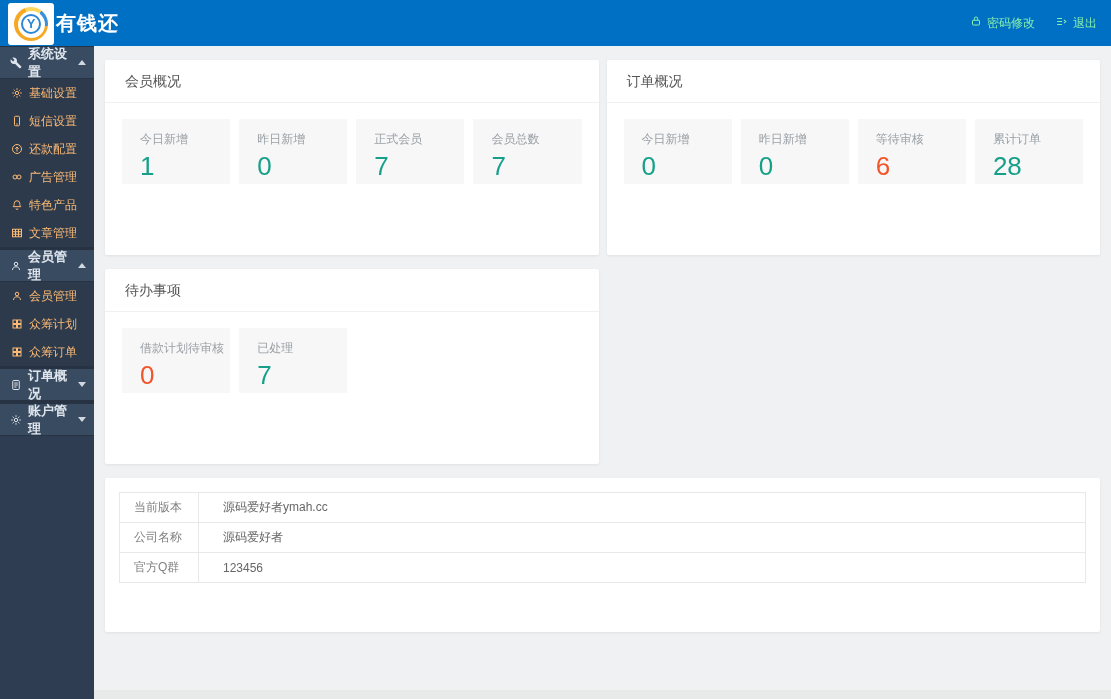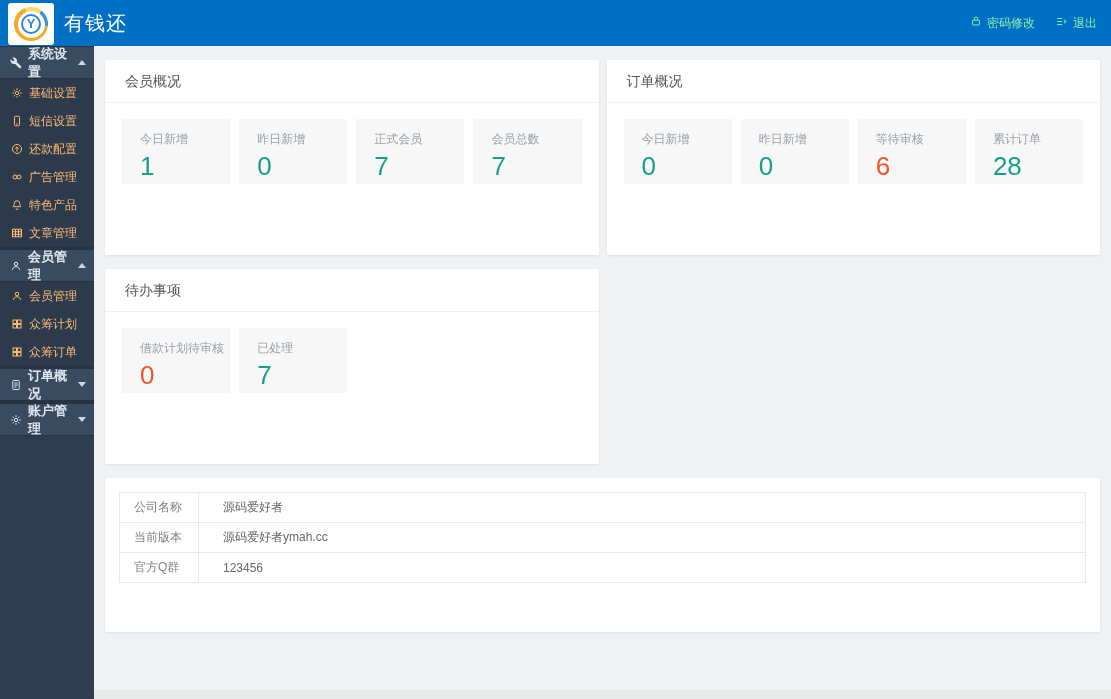--- a/index.html
+++ b/index.html
@@ -9,21 +9,21 @@
     background:#f0f1f2; overflow:hidden; color:#555;
   }
   
   .header { height:46px; background:#0070c5; display:flex; align-items:center; padding:0 14px 0 8px; }
   .logo-box { width:46px; height:42px; background:#fff; border-radius:3px; display:flex; align-items:center; justify-content:center; margin-top:2px; flex-shrink:0; }
   .logo-ring { width:34px; height:34px; border-radius:50%;
     background:conic-gradient(from 140deg, #f7a823 0 55%, #ffd75e 55% 72%, #3d8fd6 72% 88%, #f7a823 88% 100%);
     display:flex; align-items:center; justify-content:center; }
   .logo-inner { width:27px; height:27px; border-radius:50%; background:#fff; display:flex; align-items:center; justify-content:center; }
   .logo-y { width:20px; height:20px; border-radius:50%; border:2.5px solid #2f86d3; color:#2f86d3; font-weight:bold; font-size:13px; line-height:15px; text-align:center; }
-  .brand { color:#fff; font-size:20px; font-weight:normal; margin-left:10px; letter-spacing:1px; }
+  .brand { color:#fff; font-size:20px; font-weight:bold; margin-left:2px; letter-spacing:1px; }
   .header-actions { margin-left:auto; display:flex; align-items:center; gap:20px; }
   .header-action { display:flex; align-items:flex-start; gap:5px; color:#86efac; font-size:12px; cursor:pointer; }
   .header-action svg { display:block; }
 
   
   .layout { display:flex; height:653px; }
   .sidebar { width:94px; background:#2e3d52; flex-shrink:0; }
   .group-header { height:33px; display:flex; align-items:center; gap:6px; padding:0 8px 0 10px;
     background:#394b61; color:#dfe5ec; font-size:13px; font-weight:bold; cursor:pointer;
     border-top:1px solid #273343; border-bottom:1px solid #273343; }
@@ -288,26 +288,26 @@
             <div class="tile-label">已处理</div>
             <div class="tile-value" style="color: rgb(22, 160, 137);">7</div>
           </div>
         </div>
       </div>
 
       <div class="card card-span2">
         <table class="vtable">
           <tbody>
             <tr>
+              <td class="k">当前版本</td>
+              <td class="v">源码爱好者ymah.cc</td>
+            </tr>
+            <tr>
               <td class="k">公司名称</td>
               <td class="v">源码爱好者</td>
-            </tr>
-            <tr>
-              <td class="k">当前版本</td>
-              <td class="v">源码爱好者ymah.cc</td>
             </tr>
             <tr>
               <td class="k">官方Q群</td>
               <td class="v">123456</td>
             </tr>
           </tbody>
         </table>
       </div>
 
     </div>

